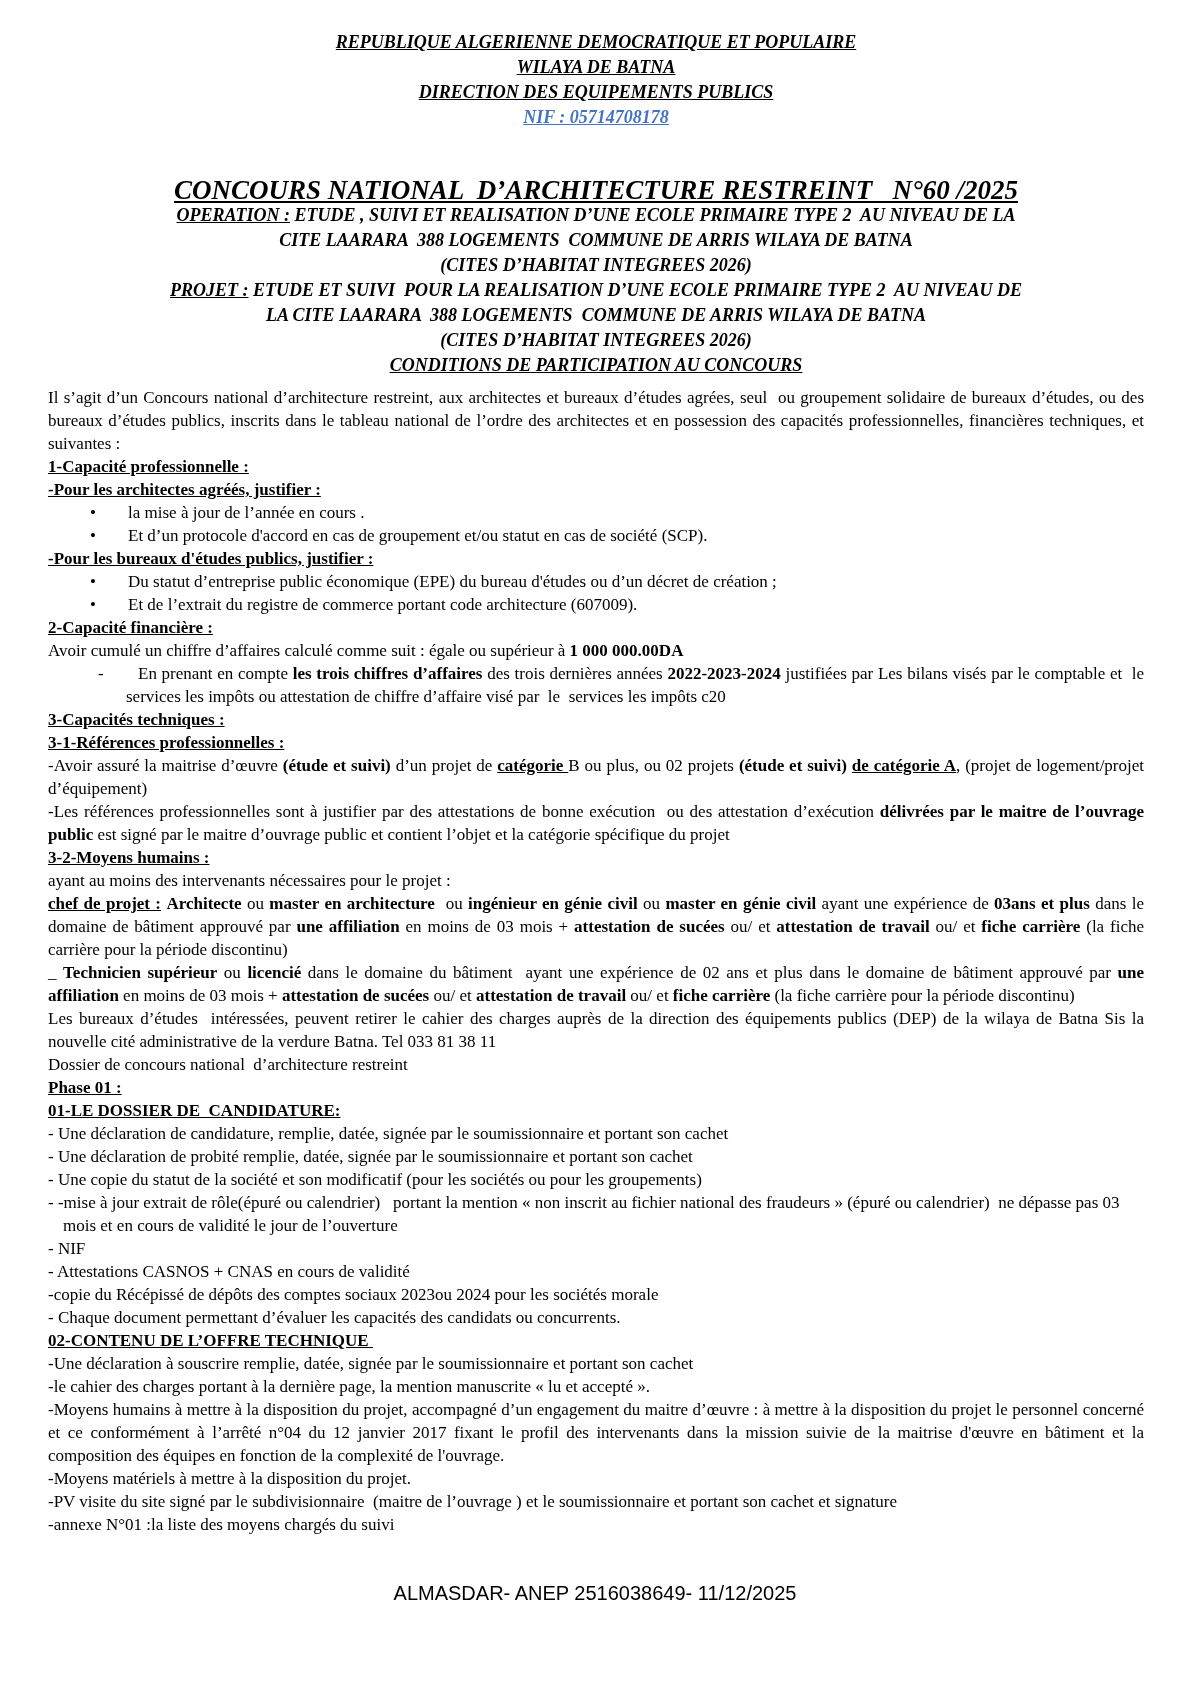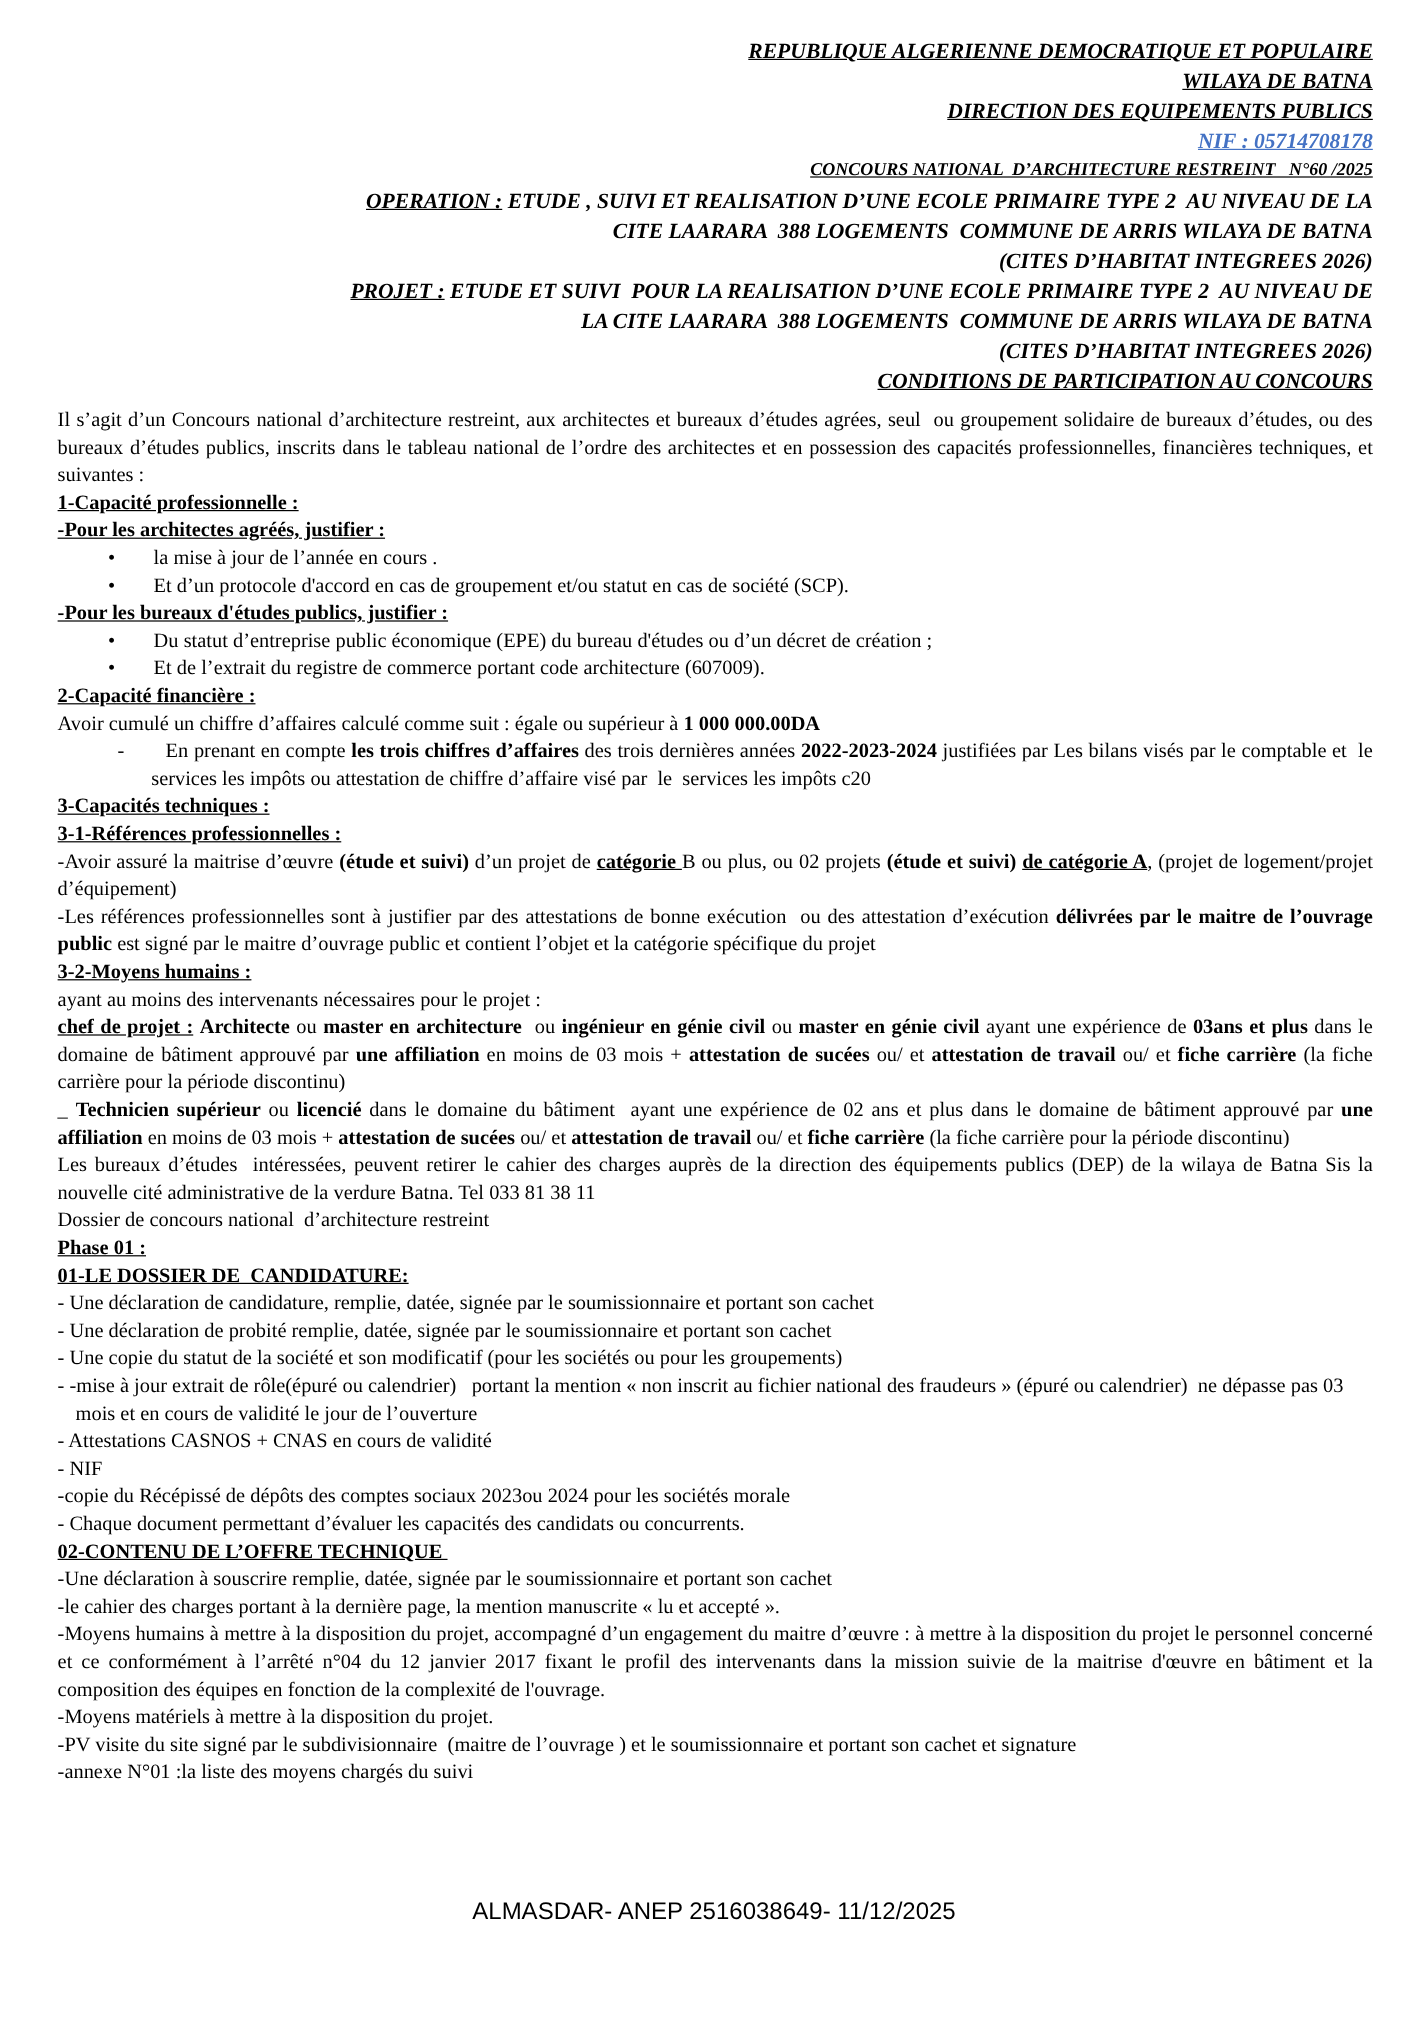--- a/index.html
+++ b/index.html
@@ -3,24 +3,24 @@
 <meta charset="utf-8">
 <style>
   * { margin:0; padding:0; box-sizing:border-box; }
   html,body { width:1190px; height:1683px; }
   body { background:#ffffff; position:relative; overflow:hidden; }
   .page { position:absolute; inset:0; background:#ffffff; }
   .content { position:absolute; left:48px; right:46px; top:30px; color:#000; }
   .line { font-family:"Liberation Serif","DejaVu Serif",serif; font-size:17px;
           line-height:23px; white-space:pre-wrap; color:#000; }
   .center { text-align:center; line-height:25px; font-size:18px; }
-  .sz-lg { font-size:15px; }
+  .sz-lg { font-size:27px;margin-top:48px; }
   .p { text-align:justify; }
   .b { font-weight:700; }
-  .i { font-style:italic;text-align:right; }
+  .i { font-style:italic; }
   .u { text-decoration:underline; }
   .bullet { position:relative; padding-left:80px; text-align:left; }
   .bullet > .marker { position:absolute; left:42px; }
   .dash { position:relative; padding-left:78px; text-indent:12px; text-align:justify; }
   .dash > .marker { position:absolute; left:50px; text-indent:0; }
   .item { padding-left:15px; text-indent:-15px; text-align:left; }
   .footer { position:absolute; top:1582px; left:0; width:100%; text-align:center;
             font-family:"Liberation Sans","DejaVu Sans",sans-serif; font-size:20px; color:#000; }
 </style>
 </head>
@@ -60,22 +60,22 @@
       <div class="line p"><span class="b u">chef de projet :</span><span> </span><span class="b">Architecte</span><span> ou </span><span class="b">master en architecture</span><span>  ou </span><span class="b">ingénieur en génie civil</span><span> ou </span><span class="b">master en génie civil</span><span> ayant une expérience de </span><span class="b">03ans et plus</span><span> dans le domaine de bâtiment approuvé par </span><span class="b">une affiliation</span><span> en moins de 03 mois + </span><span class="b">attestation de sucées</span><span> ou/ et </span><span class="b">attestation de travail</span><span> ou/ et </span><span class="b">fiche carrière</span><span> (la fiche carrière pour la période discontinu)</span></div>
       <div class="line p"><span>_ </span><span class="b">Technicien supérieur</span><span> ou </span><span class="b">licencié</span><span> dans le domaine du bâtiment  ayant une expérience de 02 ans et plus dans le domaine de bâtiment approuvé par </span><span class="b">une affiliation</span><span> en moins de 03 mois + </span><span class="b">attestation de sucées</span><span> ou/ et </span><span class="b">attestation de travail</span><span> ou/ et </span><span class="b">fiche carrière</span><span> (la fiche carrière pour la période discontinu)</span></div>
       <div class="line p"><span>Les bureaux d’études  intéressées, peuvent retirer le cahier des charges auprès de la direction des équipements publics (DEP) de la wilaya de Batna Sis la nouvelle cité administrative de la verdure Batna. Tel 033 81 38 11</span></div>
       <div class="line p"><span>Dossier de concours national  d’architecture restreint</span></div>
       <div class="line p b u"><span>Phase 01 :</span></div>
       <div class="line p b u"><span>01-LE DOSSIER DE  CANDIDATURE:</span></div>
       <div class="line item"><span>- Une déclaration de candidature, remplie, datée, signée par le soumissionnaire et portant son cachet</span></div>
       <div class="line item"><span>- Une déclaration de probité remplie, datée, signée par le soumissionnaire et portant son cachet</span></div>
       <div class="line item"><span>- Une copie du statut de la société et son modificatif (pour les sociétés ou pour les groupements)</span></div>
       <div class="line item"><span>- -mise à jour extrait de rôle(épuré ou calendrier)   portant la mention « non inscrit au fichier national des fraudeurs » (épuré ou calendrier)  ne dépasse pas 03 mois et en cours de validité le jour de l’ouverture</span></div>
+      <div class="line item"><span>- NIF</span></div>
       <div class="line item"><span>- Attestations CASNOS + CNAS en cours de validité</span></div>
-      <div class="line item"><span>- NIF</span></div>
       <div class="line item"><span>-copie du Récépissé de dépôts des comptes sociaux 2023ou 2024 pour les sociétés morale</span></div>
       <div class="line item"><span>- Chaque document permettant d’évaluer les capacités des candidats ou concurrents.</span></div>
       <div class="line p b u"><span>02-CONTENU DE L’OFFRE TECHNIQUE </span></div>
       <div class="line p"><span>-Une déclaration à souscrire remplie, datée, signée par le soumissionnaire et portant son cachet</span></div>
       <div class="line p"><span>-le cahier des charges portant à la dernière page, la mention manuscrite « lu et accepté ».</span></div>
       <div class="line p"><span>-Moyens humains à mettre à la disposition du projet, accompagné d’un engagement du maitre d’œuvre : à mettre à la disposition du projet le personnel concerné et ce conformément à l’arrêté n°04 du 12 janvier 2017 fixant le profil des intervenants dans la mission suivie de la maitrise d'œuvre en bâtiment et la composition des équipes en fonction de la complexité de l'ouvrage.</span></div>
       <div class="line p"><span>-Moyens matériels à mettre à la disposition du projet.</span></div>
       <div class="line p"><span>-PV visite du site signé par le subdivisionnaire  (maitre de l’ouvrage ) et le soumissionnaire et portant son cachet et signature</span></div>
       <div class="line p"><span>-annexe N°01 :la liste des moyens chargés du suivi</span></div>
     </div>

